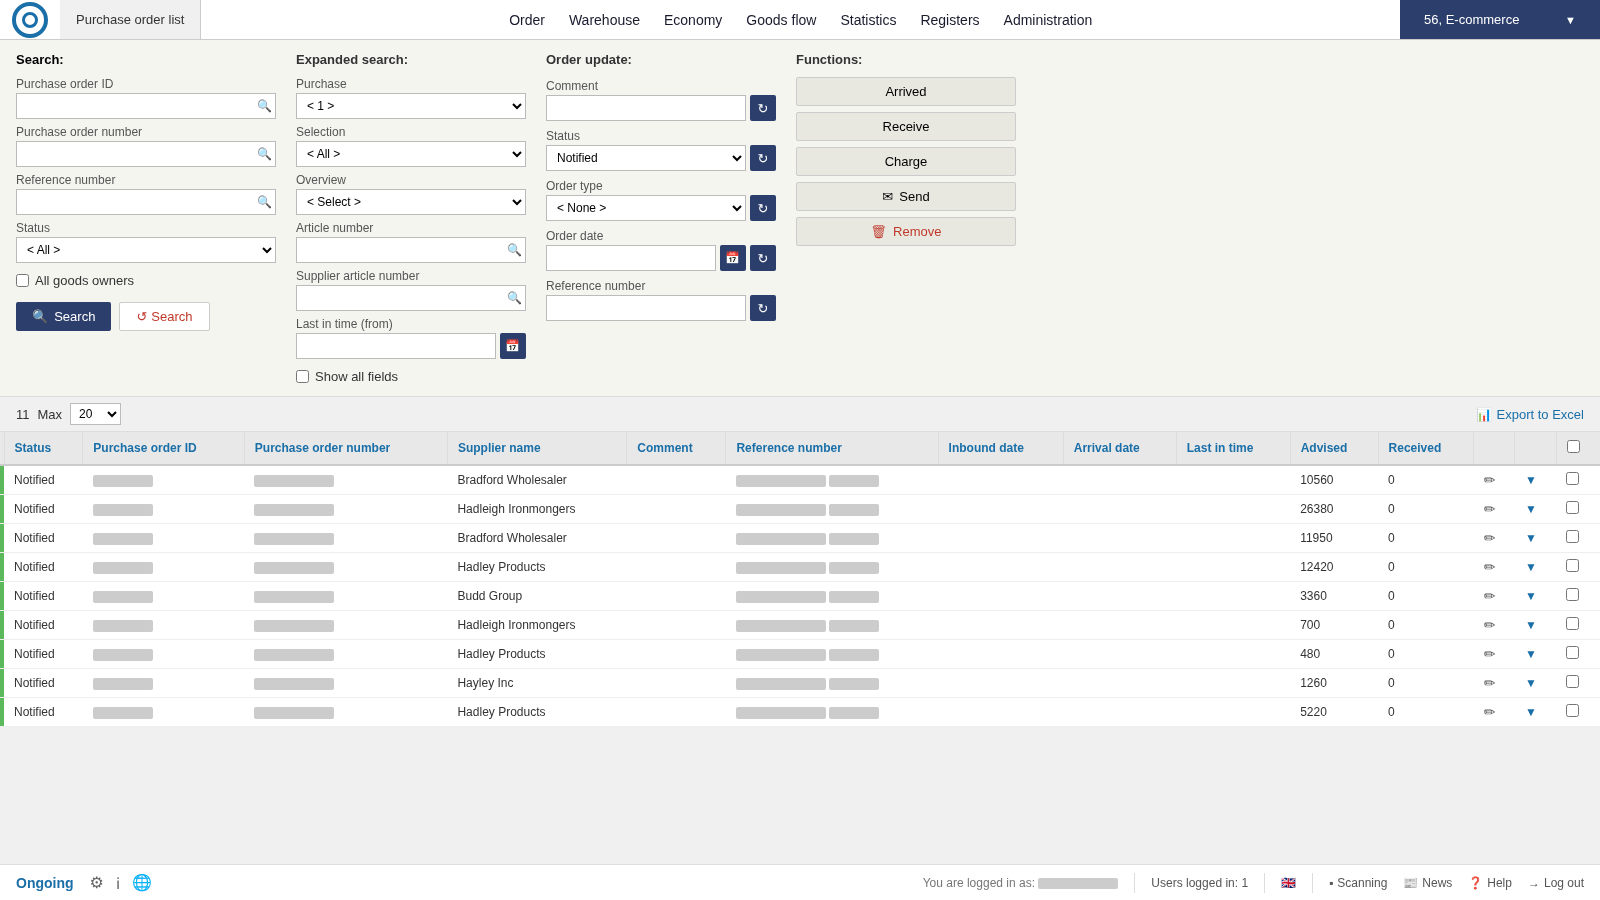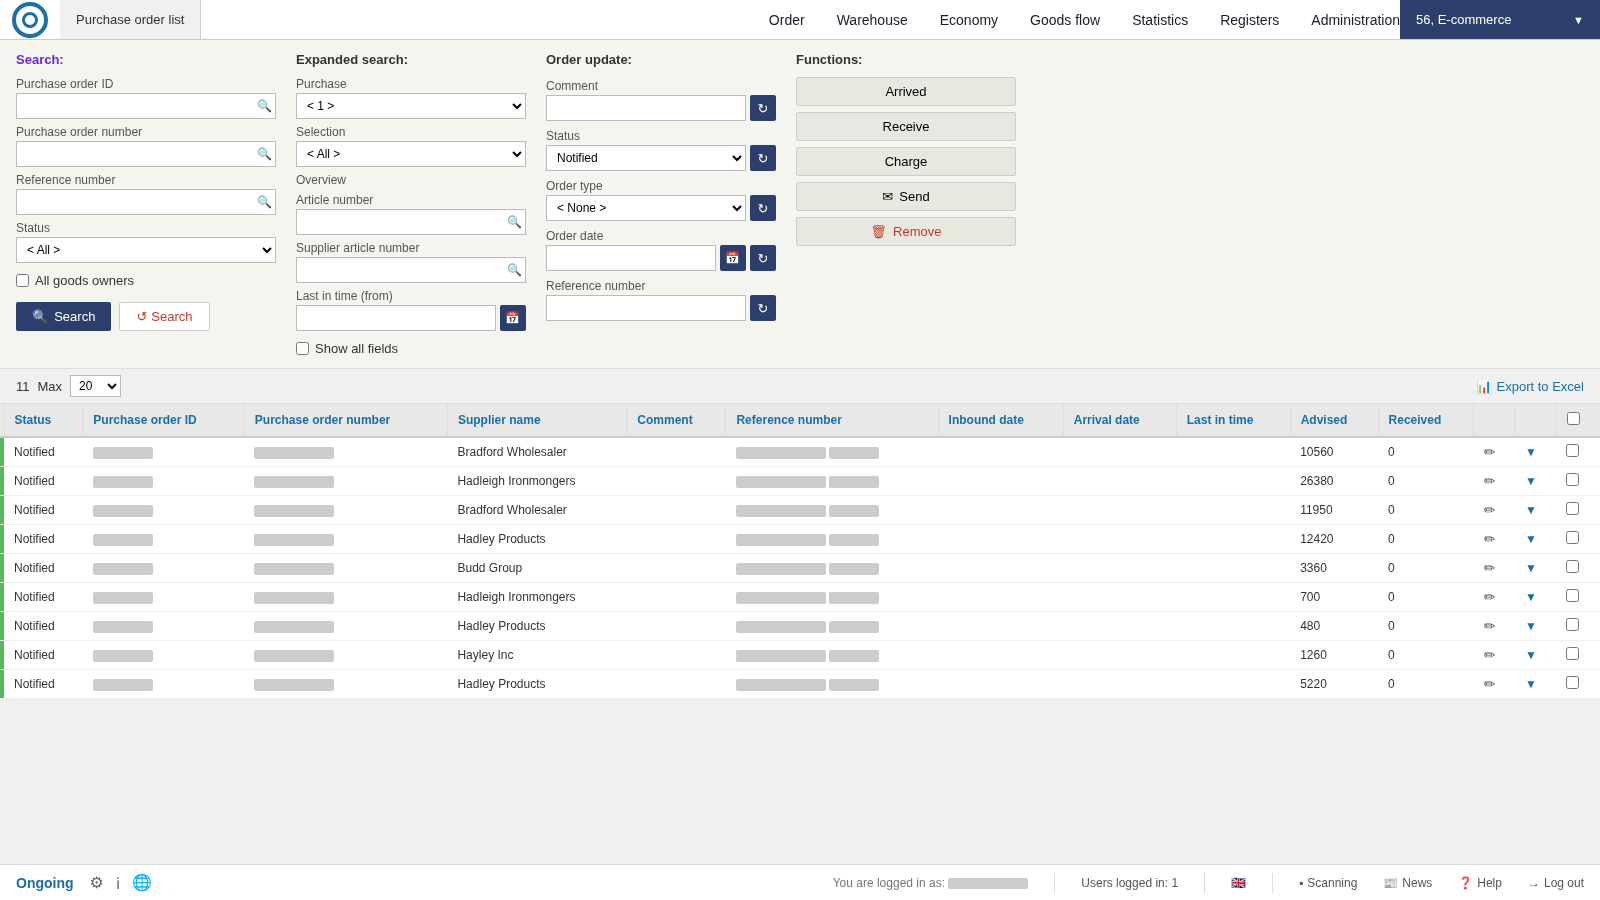--- a/index.html
+++ b/index.html
@@ -42,36 +42,36 @@
       height: 100%;
       display: flex;
       align-items: center;
       padding: 0 16px;
       font-size: 13px;
       color: #333;
     }
     .nav-links {
       display: flex;
       flex: 1;
-      justify-content: flex-end;
-      gap: 32px;
+      justify-content: center;
+      gap: 24px;
     }
     .nav-links a {
       text-decoration: none;
       color: #1a1a2e;
       font-size: 14px;
       font-weight: 500;
     }
     .top-right {
       background: #2c3e6b;
       color: #fff;
       height: 100%;
       display: flex;
       align-items: center;
-      padding: 0 16px;
+      padding: 0 24px;
       gap: 8px;
       min-width: 200px;
     }
     .top-right span { font-size: 13px; }
     .top-right .chevron { font-size: 11px; margin-left: auto; }
 
     
     .search-panel {
       background: #f5f5f0;
       border-bottom: 1px solid #ddd;
@@ -81,21 +81,21 @@
     }
     .search-section {
       display: flex;
       flex-direction: column;
       gap: 6px;
       min-width: 260px;
     }
     .search-section h3 {
       font-size: 13px;
       font-weight: bold;
-      color: #6d28d9;
+      color: #000000;
       margin-bottom: 4px;
     }
     .form-group {
       display: flex;
       flex-direction: column;
       gap: 2px;
     }
     .form-group label {
       font-size: 12px;
       color: #555;
@@ -429,21 +429,21 @@
     }
     .bottom-icon {
       color: #666;
       font-size: 16px;
       cursor: pointer;
     }
     .bottom-right {
       margin-left: auto;
       display: flex;
       align-items: center;
-      gap: 26px;
+      gap: 16px;
       font-size: 12px;
       color: #555;
     }
     .bottom-right-item {
       display: flex;
       align-items: center;
       gap: 4px;
       cursor: pointer;
     }
     .logged-in-text {
@@ -554,20 +554,23 @@
       </select>
     </div>
     <div class="form-group">
       <label>Selection</label>
       <select>
         <option>&lt; All &gt;</option>
       </select>
     </div>
     <div class="form-group">
       <label>Overview</label>
+      <select>
+        <option>&lt; Select &gt;</option>
+      </select>
     </div>
     <div class="form-group">
       <label>Article number</label>
       <div class="input-with-icon">
         <input type="text" style="">
         <span class="icon-right">🔍</span>
       </div>
     </div>
     <div class="form-group">
       <label>Supplier article number</label>

